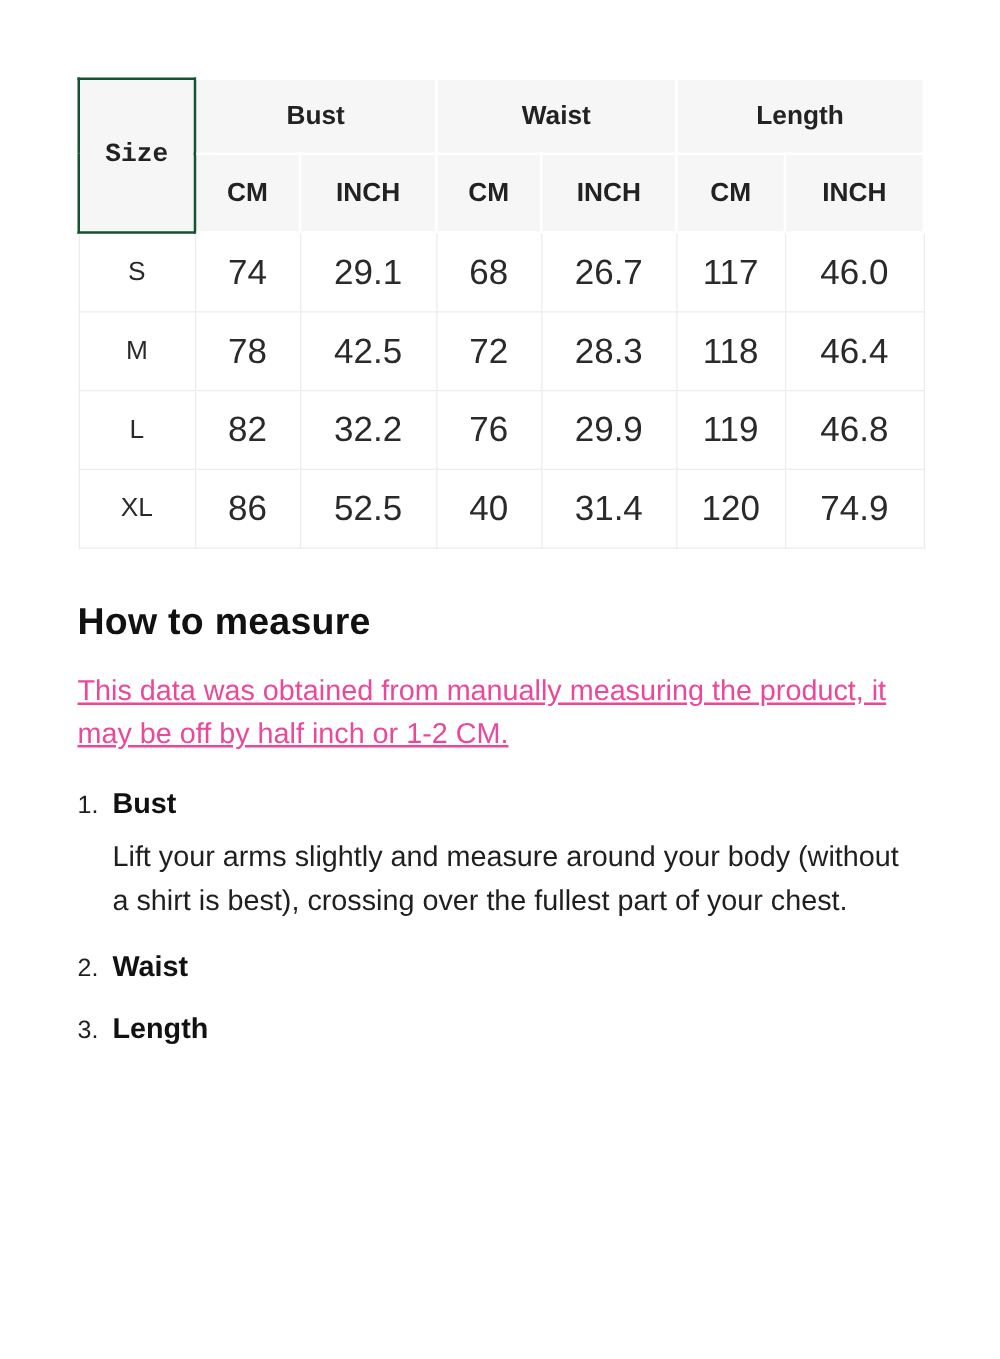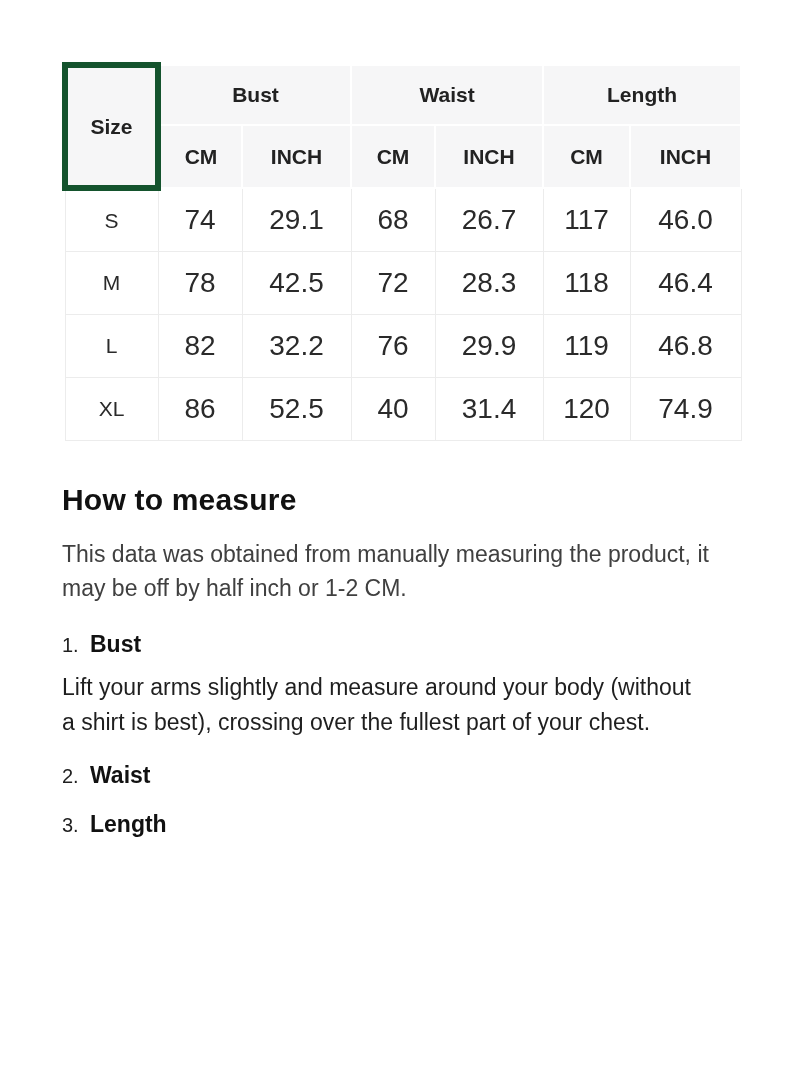--- a/index.html
+++ b/index.html
@@ -27,21 +27,22 @@
   table.size-chart thead th {
     background: #f6f6f7;
     border: 2px solid #ffffff;
     font-weight: bold;
     font-size: 21px;
     color: #222222;
   }
   table.size-chart thead tr.group-row th { height: 60px; }
   table.size-chart thead tr.unit-row th { height: 63px; }
   table.size-chart thead th.size-head {
-    border: 6px solid #14532d;
+    border: 2px solid #14532d;
+    font-family: Liberation Mono, monospace;
   }
   table.size-chart tbody td {
     height: 63px;
     border: 1px solid #ececec;
     font-size: 28px;
     color: #2a2a2a;
     background: #ffffff;
   }
   table.size-chart tbody td.size-col { font-size: 21px; }
 
@@ -50,41 +51,43 @@
   h2.howto-title {
     font-size: 30px;
     font-weight: bold;
     color: #111111;
     letter-spacing: 0.2px;
   }
   p.howto-intro {
     margin-top: 20px;
     font-size: 23px;
     line-height: 34px;
-    color: #404040;
+    color: #ec4899;
+    text-decoration: underline;
   }
   .measure-list { margin-top: 26px; }
   .measure-item { margin-bottom: 22px; }
   .item-head {
     display: flex;
     align-items: baseline;
   }
   .item-num {
     width: 28px;
     flex: 0 0 28px;
     font-size: 20px;
     color: #1f1f1f;
   }
   .item-term {
     font-size: 23px;
     font-weight: bold;
     color: #111111;
   }
   .item-desc {
     margin-top: 12px;
+    margin-left: 28px;
     width: 648px;
     font-size: 23px;
     line-height: 35px;
     color: #1f1f1f;
   }
 </style>
 </head>
 <body>
 
 <div class="page">

